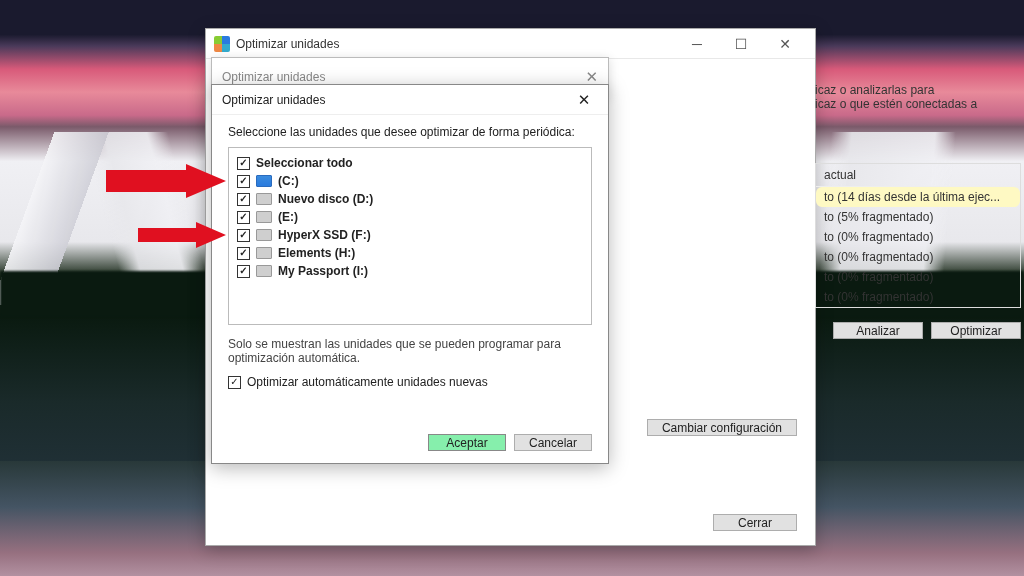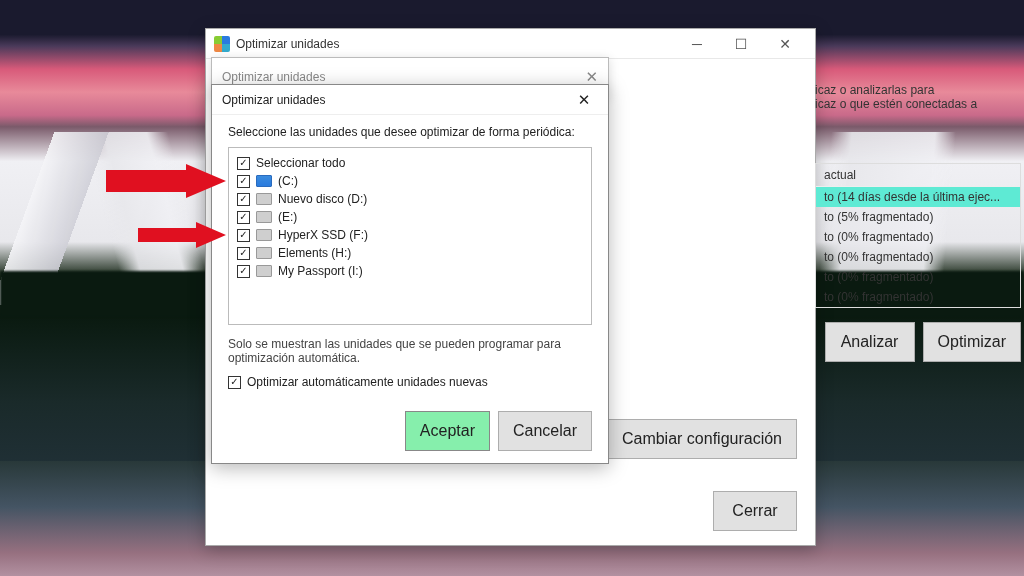--- a/index.html
+++ b/index.html
@@ -47,22 +47,22 @@
     background: conic-gradient(#2a7bde 0 25%, #3ac 0 50%, #e84 0 75%, #8c3 0);
     border-radius:2px;
   }
   .win-title { flex:1; color:#333; }
   .win-controls { display:flex; }
   .win-btn { width:44px; height:30px; display:flex; align-items:center; justify-content:center;
     font-size:14px; color:#555; }
 
   .btn {
     display:inline-flex; align-items:center; justify-content:center;
-    min-width:78px; height:40px; padding:0 14px;
-    background:#e1e1e1; border:1px solid #adadad; font-size:16px; color:#222;
+    min-width:78px; height:17px; padding:0 14px;
+    background:#e1e1e1; border:1px solid #adadad; font-size:12px; color:#222;
   }
 
   
   .win-mid {
     position:absolute; left:211px; top:57px; width:398px; height:40px;
     background:#fff; border:1px solid #bbb;
     box-shadow: 0 2px 10px rgba(0,0,0,0.15);
     font-size:12px; color:#888;
     display:flex; align-items:center; padding:0 10px;
   }
@@ -78,21 +78,21 @@
   .dlg-titlebar {
     height:30px; display:flex; align-items:center; padding:0 10px;
     border-bottom:1px solid #eee;
   }
   .dlg-title { flex:1; }
   .dlg-close { width:28px; height:28px; display:flex; align-items:center; justify-content:center;
     font-size:15px; }
   .dlg-body { padding:10px 16px 12px 16px; display:flex; flex-direction:column; height:calc(100% - 30px); }
   .drives-box {
     border:1px solid #bbb; margin-top:8px; padding:6px 6px; height:178px;
-    overflow:hidden; font-size:12px;
+    overflow:hidden; font-size:12px;font-weight:bold;
   }
   .drive-row { display:flex; align-items:center; gap:6px; padding:2px 2px; }
   .cb {
     width:13px; height:13px; border:1px solid #333; display:inline-flex;
     align-items:center; justify-content:center; font-size:10px; line-height:1;
     background:#fff;
   }
   .cb.checked::after { content:"✓"; color:#222; font-size:10px; }
   .disk-icon {
     width:16px; height:12px; background:#cfcfcf; border:1px solid #999;
@@ -114,21 +114,21 @@
 
   
   .mw-right {
     position:absolute; left:609px; top:44px; width:206px; font-size:12px; color:#333;
   }
   .mw-status-box {
     border:1px solid #ddd; padding:0; margin-top:52px; font-size:12px;
   }
   .mw-status-box .hdr { padding:4px 8px; border-bottom:1px solid #eee; font-weight:400; }
   .mw-status-box .row { padding:3px 8px; white-space:nowrap; overflow:hidden; text-overflow:ellipsis; }
-  .mw-status-box .row.sel { background:#5eead4; }
+  .mw-status-box .row.sel { background:#fef9c3;border-radius:6px; }
   .mw-btns { display:flex; gap:8px; justify-content:flex-end; margin:14px 0 0 0; }
   .mw-btns .btn { min-width:90px; }
 
   .mw-change { position:absolute; right:18px; top:390px;border-radius:10px; }
 
   .mw-close { position:absolute; right:18px; bottom:14px; }
 
 </style>
 </head>
 <body>

